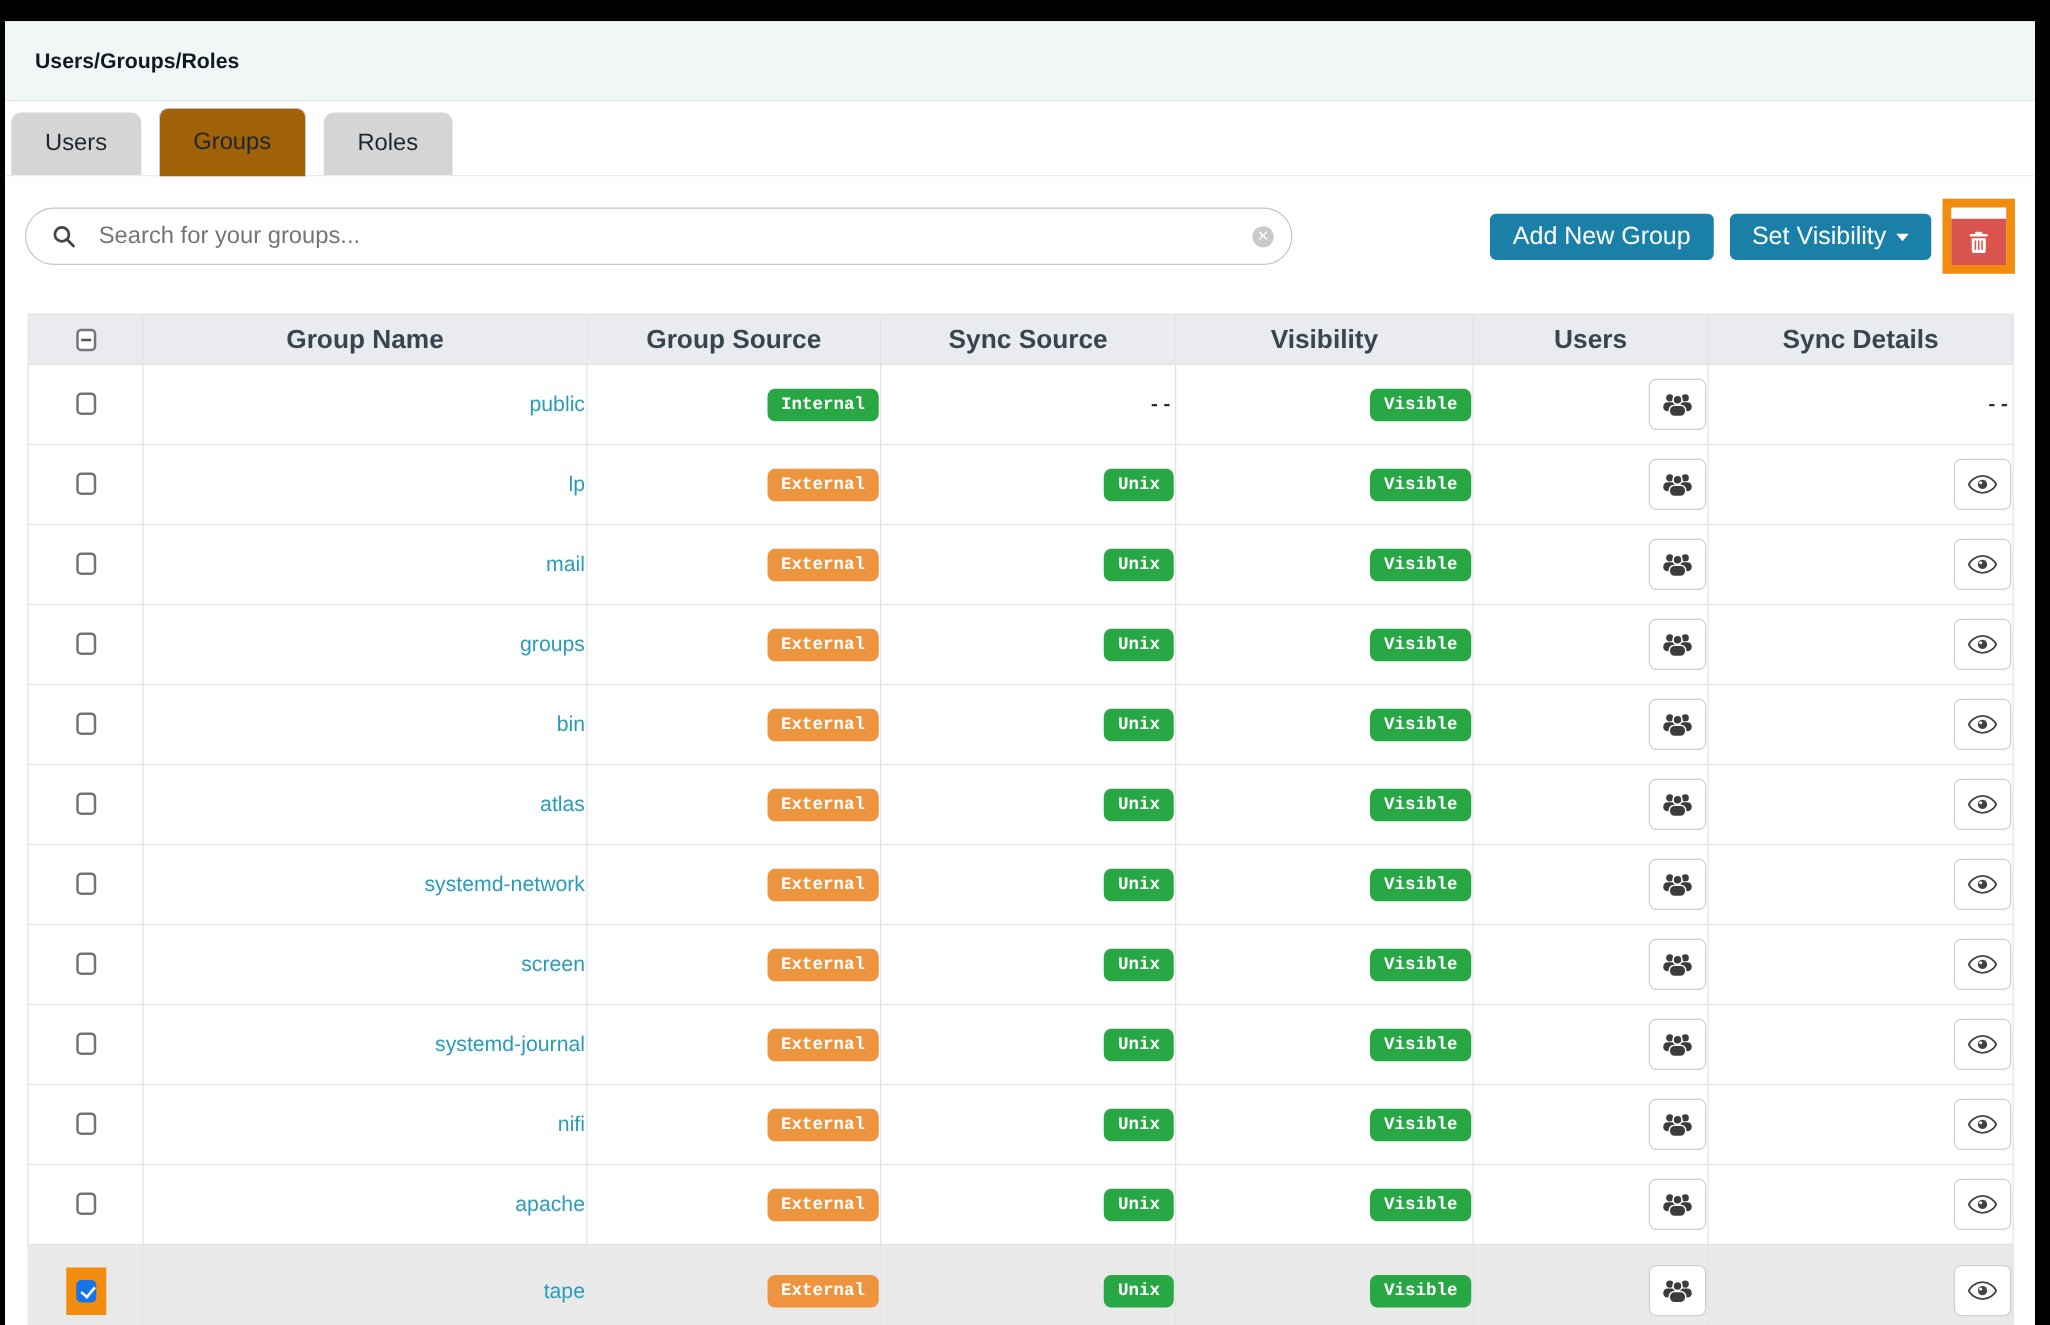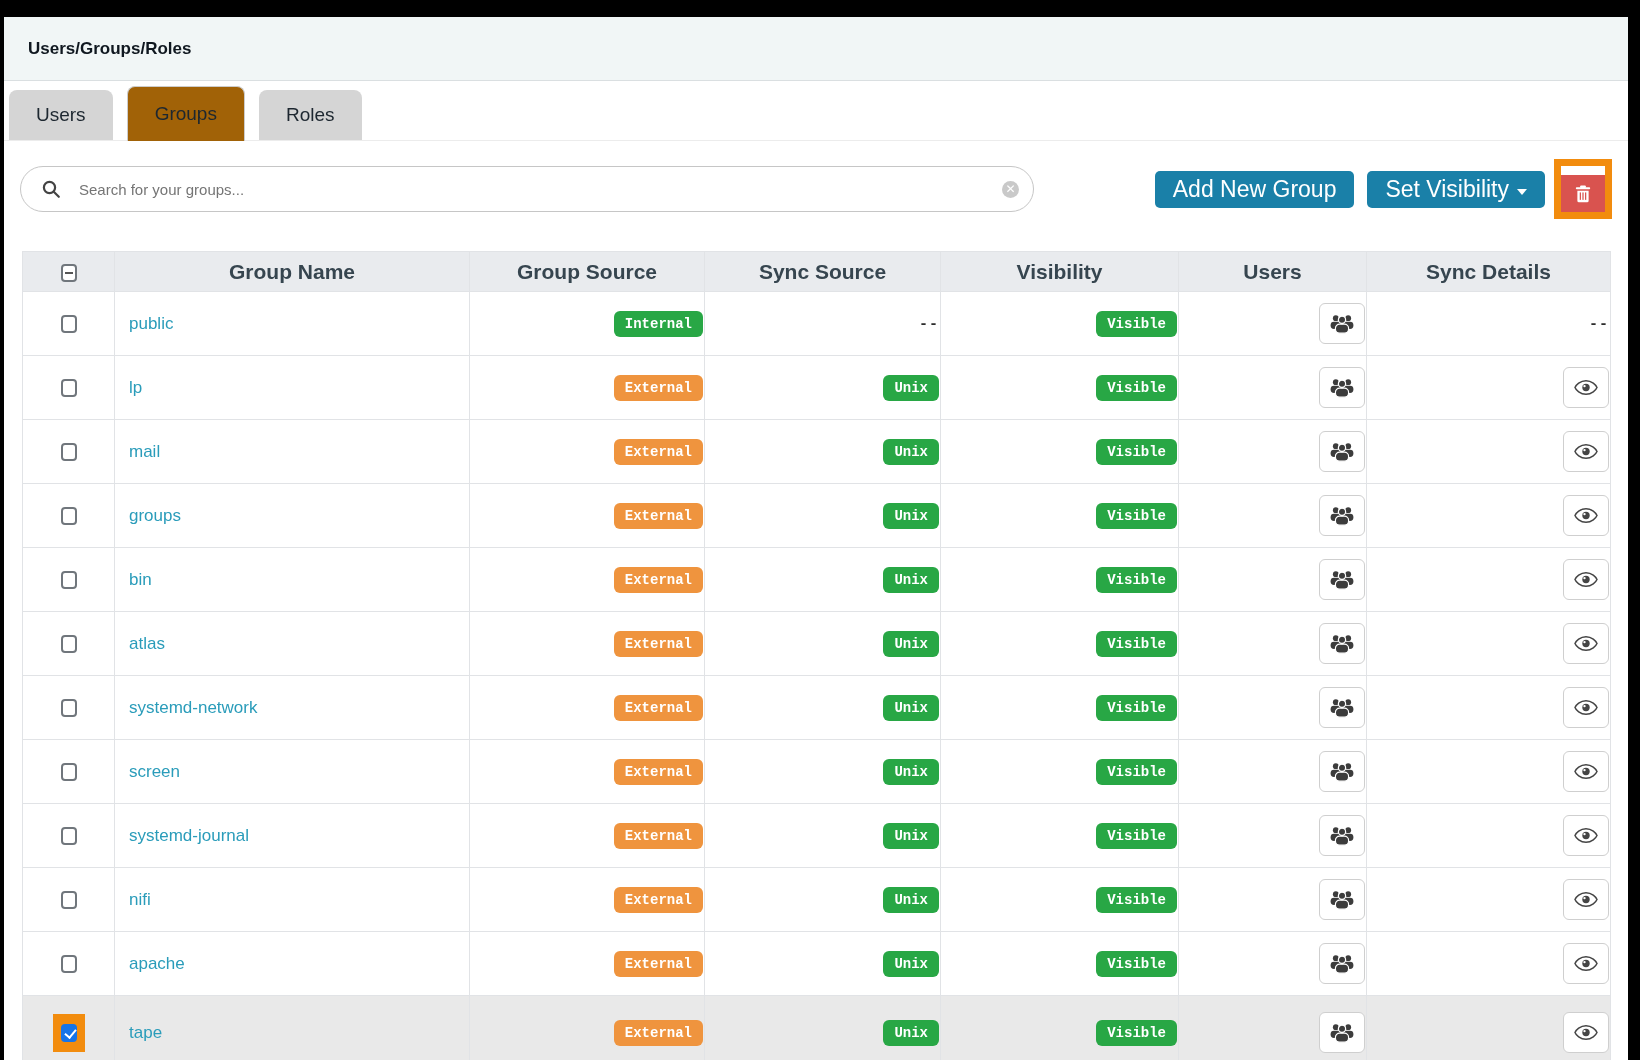--- a/index.html
+++ b/index.html
@@ -45,33 +45,33 @@
     background:#a16207;border:1px solid #ccc;border-bottom:none;
     height:55px;margin-bottom:-1px;
   }
   
   .toolbar{display:flex;align-items:center;padding:18px 16px 0 16px;}
   .searchbox{
     width:1014px;height:46px;border:1px solid #c6c6c6;border-radius:24px;
     display:flex;align-items:center;padding:0 14px 0 20px;background:#fff;
   }
   .search-input{
-    flex:1;border:none;outline:none;font-size:15px;color:#333;
+    flex:1;border:none;outline:none;font-size:19px;color:#333;
     margin-left:16px;background:transparent;font-family:inherit;
   }
   .search-input::placeholder{color:#757575;}
   .clear-btn{
     width:17px;height:17px;border-radius:50%;background:#c9c9c9;color:#fff;
     font-size:12px;line-height:17px;text-align:center;border:none;padding:0;
     cursor:pointer;flex:0 0 auto;
   }
   .toolbar-buttons{margin-left:auto;display:flex;align-items:center;}
   .btn{
     height:37px;border:none;border-radius:5px;background:var(--button-blue);
-    color:#fff;font-size:23px;padding:0 18px;font-family:inherit;cursor:pointer;
+    color:#fff;font-size:20px;padding:0 18px;font-family:inherit;cursor:pointer;
   }
   .btn + .btn{margin-left:13px;}
   .caret{
     display:inline-block;margin-left:8px;vertical-align:2px;width:0;height:0;
     border-left:5px solid transparent;border-right:5px solid transparent;
     border-top:6px solid #fff;
   }
   .delete-annotation{
     width:58px;height:60px;background:var(--highlight-orange);
     position:relative;margin-left:9px;
@@ -86,21 +86,21 @@
   .table-wrap{margin:32px 17px 0 18px;}
   table{width:100%;border-collapse:collapse;table-layout:fixed;}
   th,td{border:1px solid #e1e3e6;}
   thead th{
     height:40px;background:#e9ebee;font-size:21px;color:#36454f;
     font-weight:bold;text-align:center;
   }
   tbody td{height:64px;background:#fff;}
   tr.selected td{background:#e9e9e9;height:74px;}
   .col-check-cell{text-align:center;vertical-align:middle;}
-  .col-name{padding-left:14px;text-align:left;vertical-align:middle;}
+  .col-name{padding-left:14px;text-align:right;vertical-align:middle;}
   .group-link{color:var(--link-teal);font-size:17px;text-decoration:none;}
   .col-center{text-align:right;vertical-align:middle;font-family:Liberation Mono, monospace;}
   .badge{
     display:inline-block;border-radius:6px;padding:5px 11px;font-size:14px;
     font-weight:bold;color:#fff;
   }
   .badge.green{background:var(--badge-green);}
   .badge.orange{background:var(--badge-orange);}
   .dash{color:#2b2b2b;font-size:15px;font-weight:bold;letter-spacing:1px;}
   .icon-btn{

